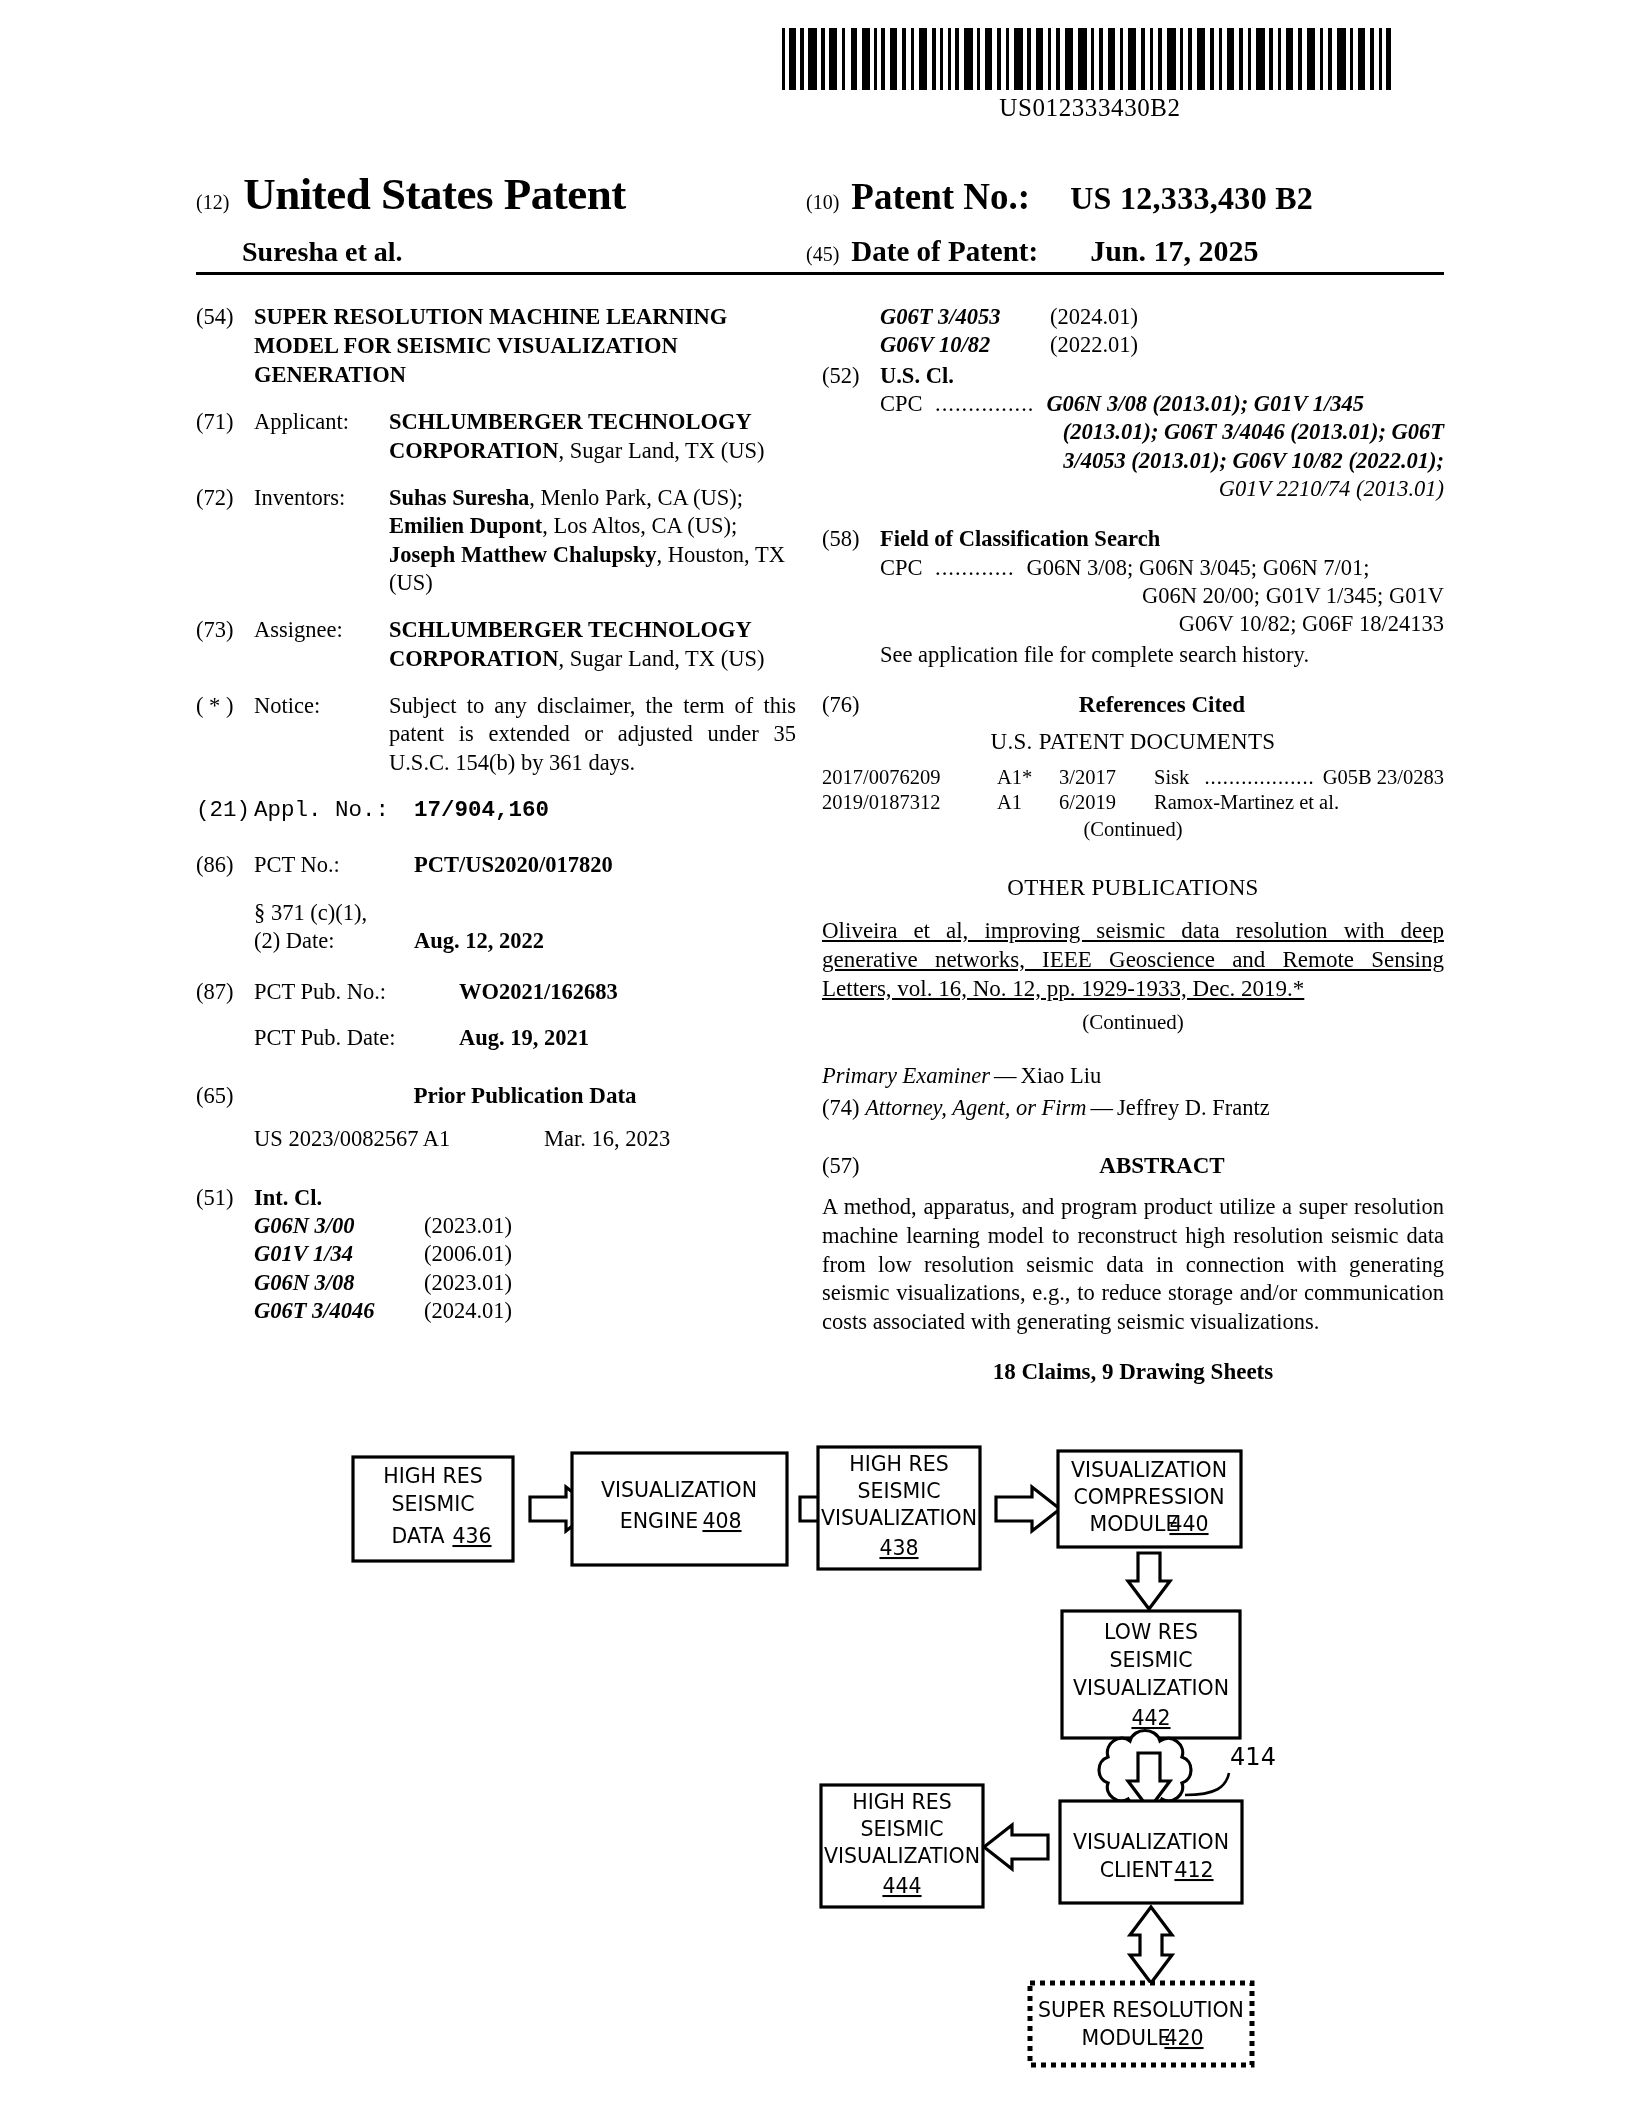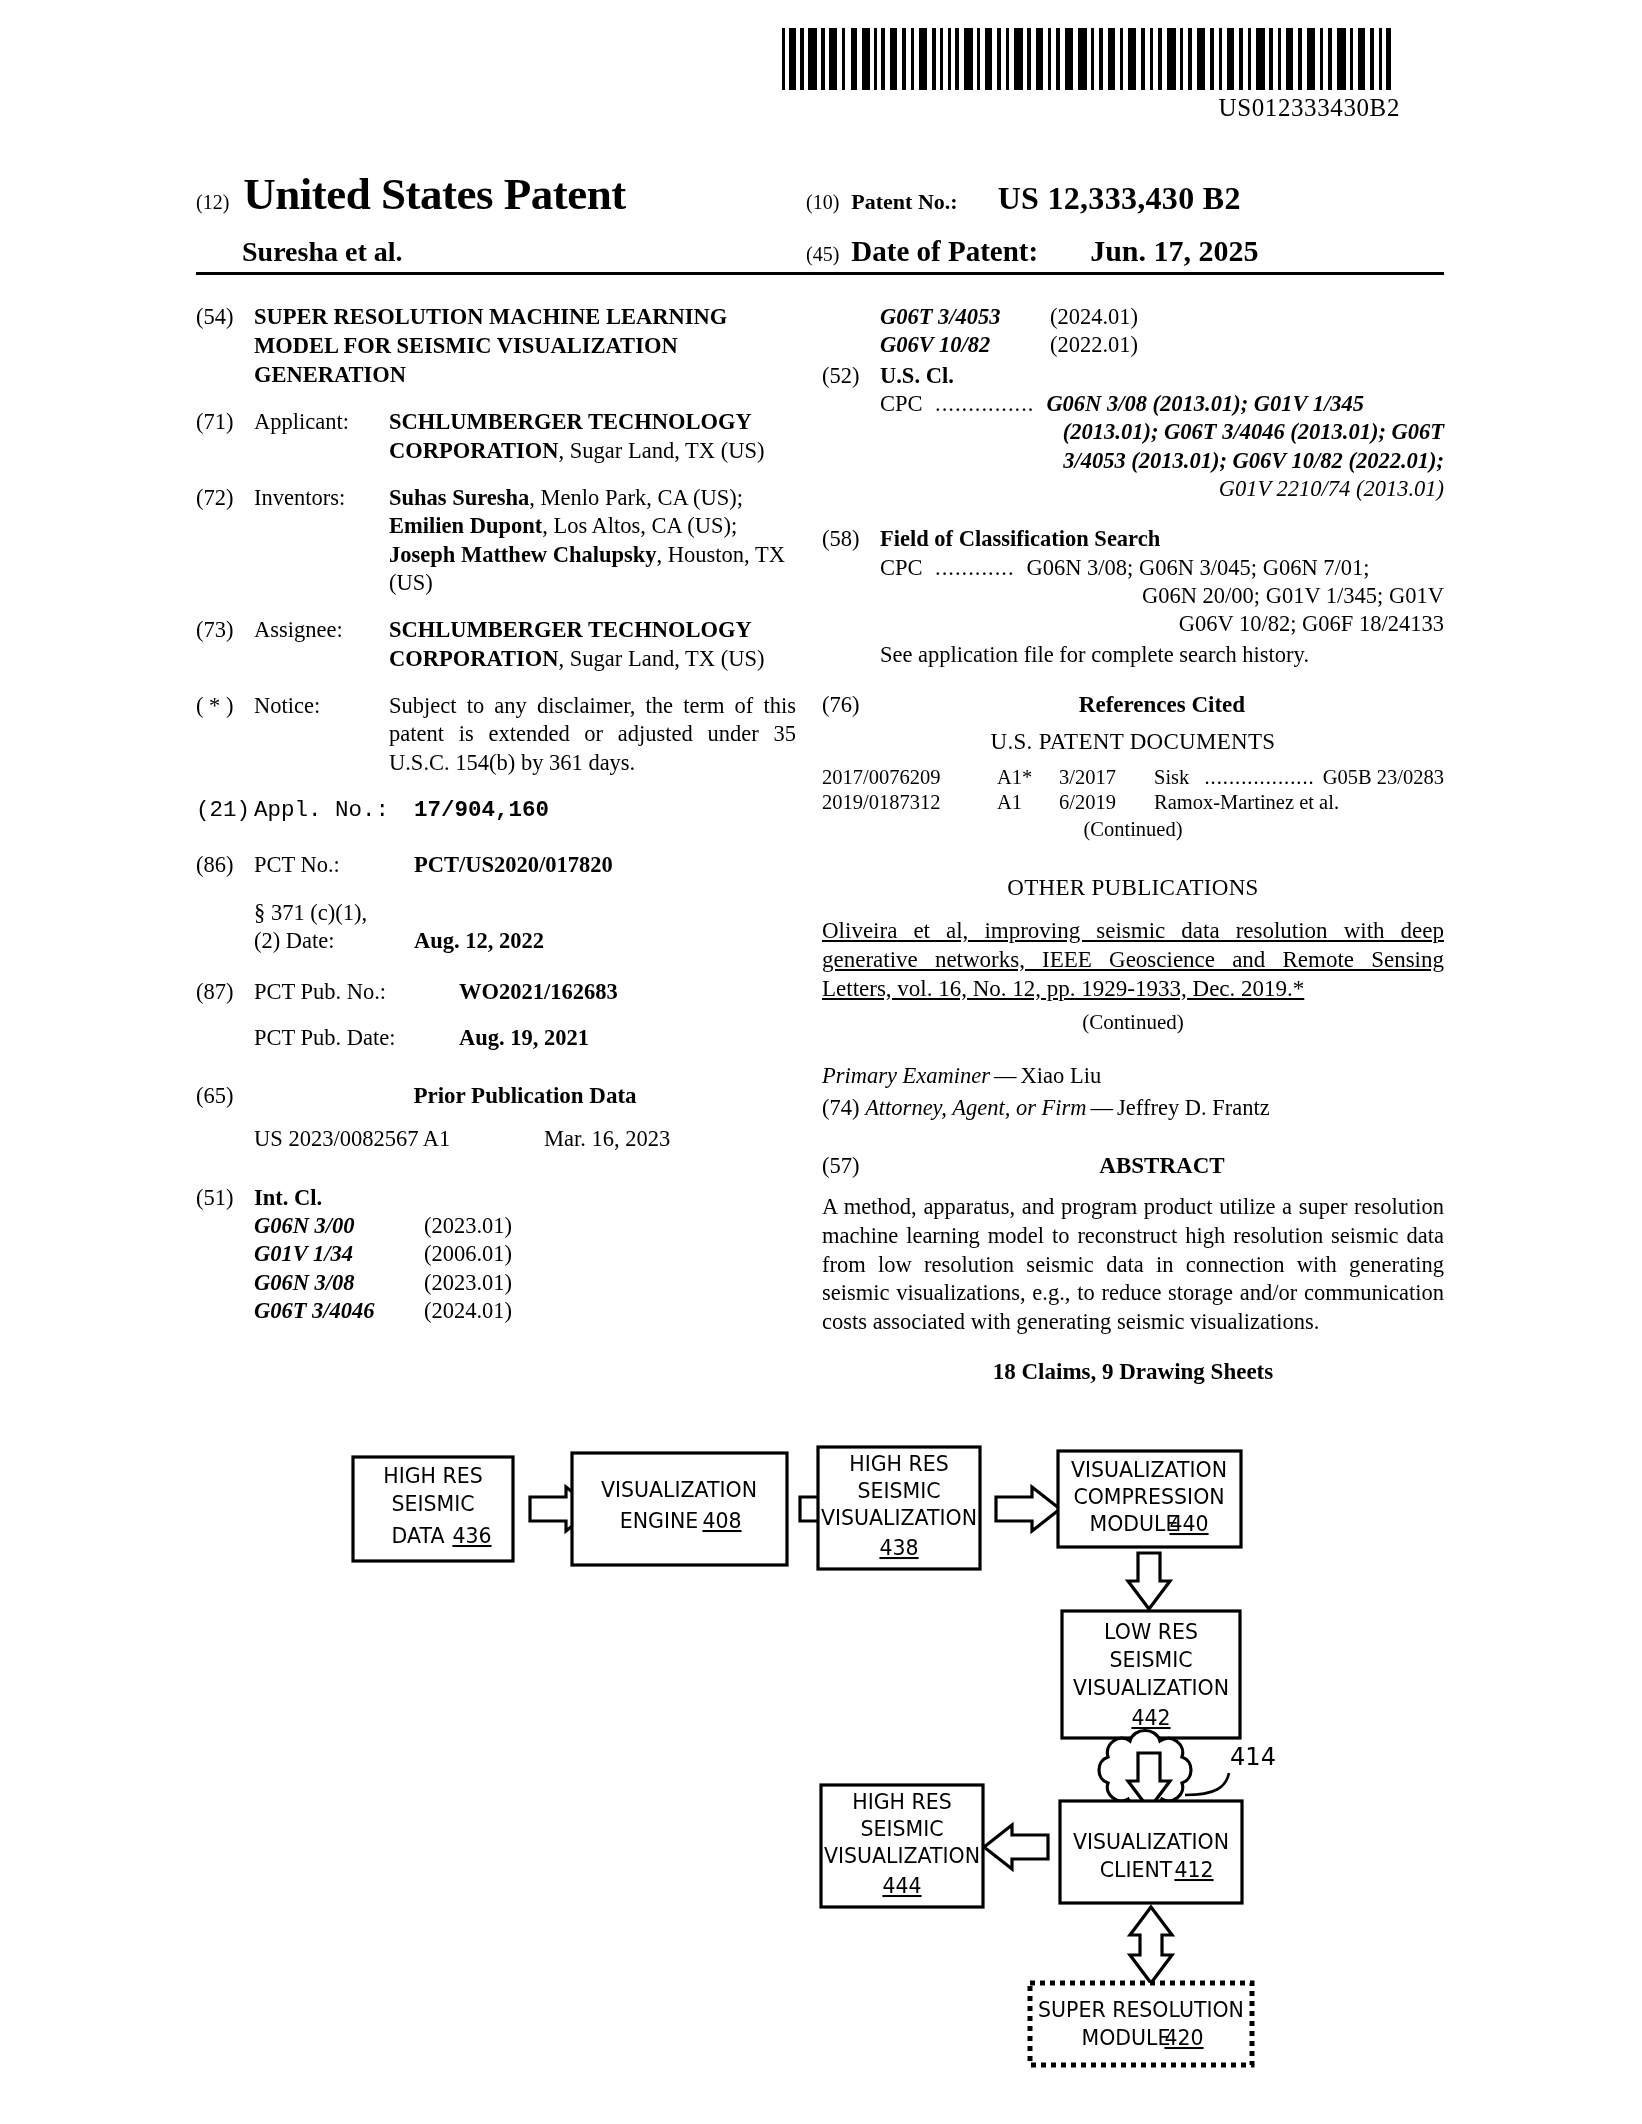--- a/index.html
+++ b/index.html
@@ -32,21 +32,21 @@
   .barcode {
     height: 62px;
     width: 612px;
     display: block;
   }
   .barcode-num {
     font-family: "Liberation Serif", serif;
     font-size: 25px;
     letter-spacing: 0.6px;
     margin-top: 4px;
-    text-align: right;
+    text-align: center;
     white-space: nowrap;
   }
 
   
   .hdr {
     position: absolute;
     left: 196px; top: 168px;
     width: 1250px;
   }
   .hdr-row {
@@ -68,21 +68,21 @@
     margin-left: 14px;
   }
   .applicant-line {
     font-weight: bold;
     font-size: 28px;
     margin-left: 46px;
     margin-top: 8px;
   }
   .pat-no-label {
     font-weight: bold;
-    font-size: 22px;
+    font-size: 37px;
     margin-left: 12px;
   }
   .pat-no-value {
     font-weight: bold;
     font-size: 32px;
     margin-left: 40px;
     letter-spacing: 0.3px;
   }
   .date-label {
     font-weight: bold;

